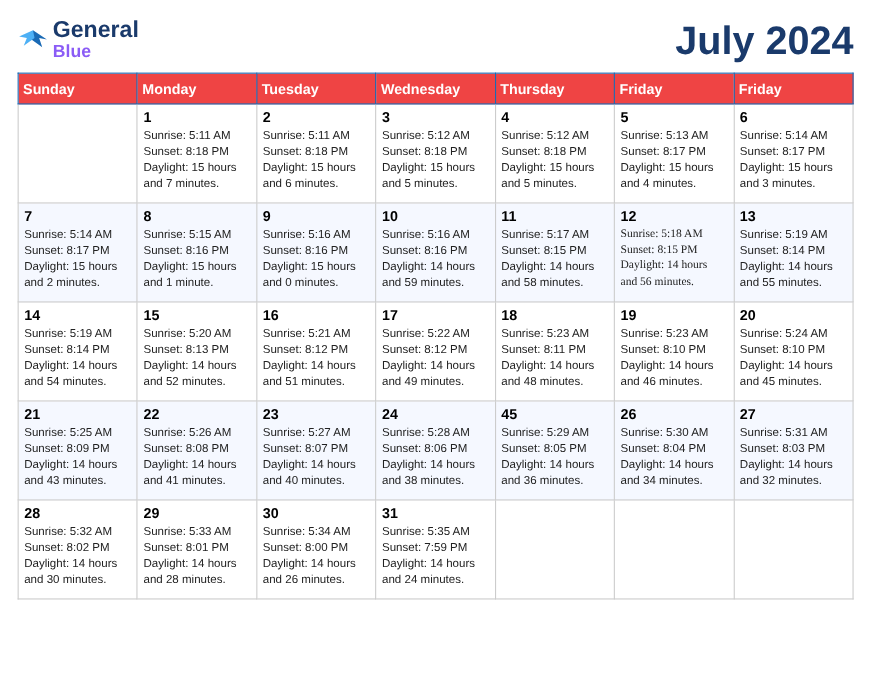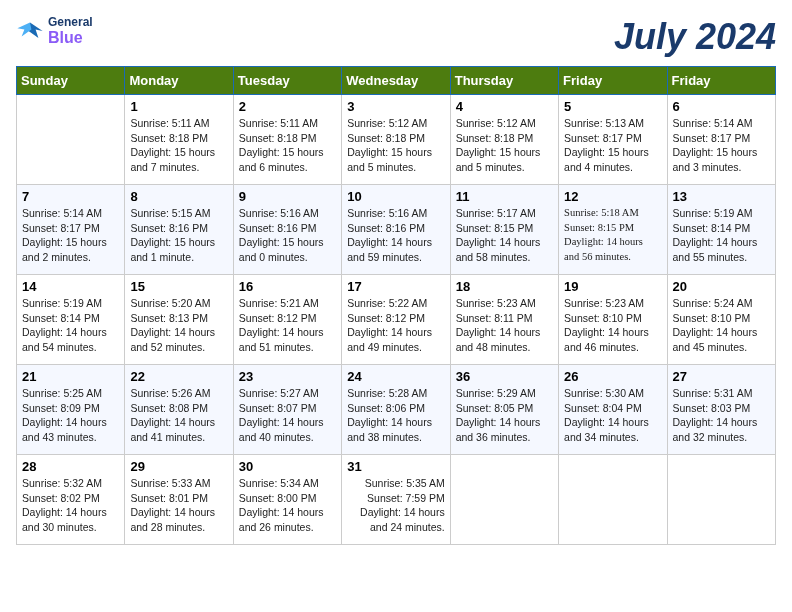--- a/index.html
+++ b/index.html
@@ -26,38 +26,37 @@
       font-weight: bold;
       color: #1a3a6b;
       line-height: 1.1;
     }
     .logo-bird {
       width: 28px;
       height: 28px;
     }
     .title-block {
       text-align: left;
-      font-style: italic;
     }
     .month-title {
       font-size: 36px;
       font-weight: bold;
       color: #1a3a6b;
     }
     .location-title {
       font-size: 15px;
       color: #333;
     }
     table {
       width: 100%;
       border-collapse: collapse;
       font-size: 11px;
     }
     thead tr th {
-      background-color: #4d7c0f;
+      background-color: #ef4444;
       color: #fff;
       padding: 6px 4px;
       text-align: left;
       font-size: 13px;
       font-weight: bold;
       border: 1px solid #1a6ab5;
     }
     tbody tr td {
       border: 1px solid #ccc;
       vertical-align: top;
@@ -90,21 +89,21 @@
 </head>
 <body>
 
 <div class="header">
   <div class="logo">
     <svg class="logo-bird" viewBox="0 0 40 40" xmlns="http://www.w3.org/2000/svg">
       <polygon points="20,8 38,20 28,18 32,30 18,20" fill="#1a6ab5"></polygon>
       <polygon points="20,8 2,16 12,18 8,28 22,18" fill="#4db0f5"></polygon>
     </svg>
     <div>
-      <div class="logo-text" style="font-size:12px;color:#1a3a6b;font-weight:bold;">General</div>
+      <div class="logo-text" style="font-size:21px;color:#1a3a6b;font-weight:bold;">General</div>
       <div class="logo-text" style="font-size:16px;color:#8b5cf6;font-weight:bold;">Blue</div>
     </div>
   </div>
   <div class="title-block">
     <div class="month-title">July 2024</div>
   </div>
 </div>
 
 <table>
   <thead>
@@ -289,21 +288,21 @@
 and 40 minutes.</div>
         </td>
         <td>
           <span class="day-num">24</span>
           <div class="day-info" style="white-space: pre-line;">Sunrise: 5:28 AM
 Sunset: 8:06 PM
 Daylight: 14 hours
 and 38 minutes.</div>
         </td>
         <td>
-          <span class="day-num">36</span>
+          <span class="day-num">45</span>
           <div class="day-info" style="white-space: pre-line;">Sunrise: 5:29 AM
 Sunset: 8:05 PM
 Daylight: 14 hours
 and 36 minutes.</div>
         </td>
         <td>
           <span class="day-num">26</span>
           <div class="day-info" style="white-space: pre-line;">Sunrise: 5:30 AM
 Sunset: 8:04 PM
 Daylight: 14 hours
@@ -334,21 +333,21 @@
         </td>
         <td>
           <span class="day-num">30</span>
           <div class="day-info" style="white-space: pre-line;">Sunrise: 5:34 AM
 Sunset: 8:00 PM
 Daylight: 14 hours
 and 26 minutes.</div>
         </td>
         <td>
           <span class="day-num">31</span>
-          <div class="day-info" style="white-space: pre-line; text-align: right;">Sunrise: 5:35 AM
+          <div class="day-info" style="white-space: pre-line;">Sunrise: 5:35 AM
 Sunset: 7:59 PM
 Daylight: 14 hours
 and 24 minutes.</div>
         </td>
         <td class="empty-cell"></td>
         <td class="empty-cell"></td>
         <td class="empty-cell"></td>
       </tr>
     </tbody>
 </table>

